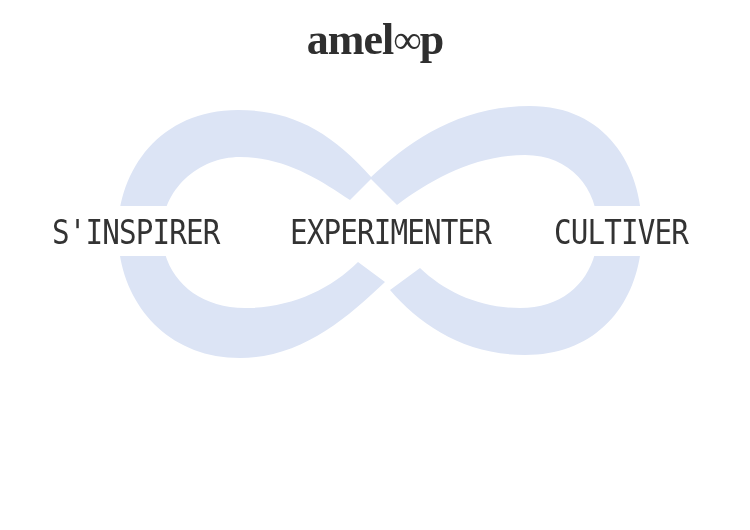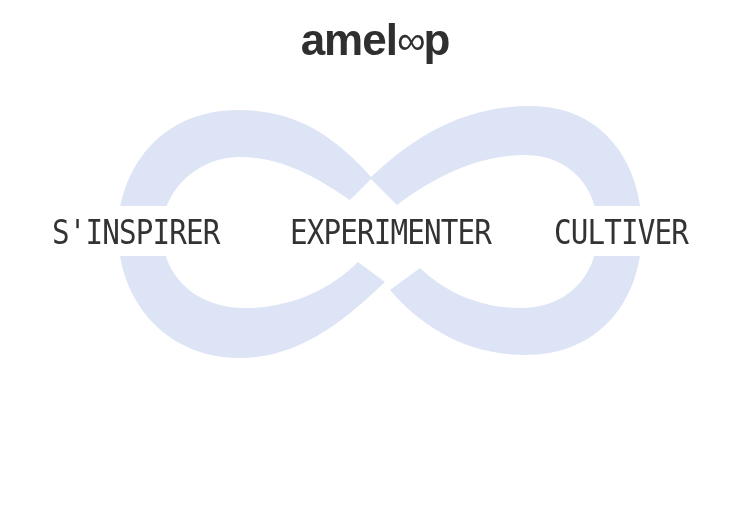--- a/index.html
+++ b/index.html
@@ -14,21 +14,21 @@
       overflow: hidden;
       font-family: "DejaVu Sans", sans-serif;
     }
     .logo {
       position: absolute;
       left: 0;
       top: 12px;
       width: 750px;
       text-align: center;
       color: #2f2f2f;
-      font-family: Liberation Sans, sans-serif;
+      font-family: Liberation Serif, serif;
       font-size: 44px;
       font-weight: bold;
       letter-spacing: -1px;
       line-height: 56px;
     }
     .logo .loop-glyph {
       font-weight: normal;
       font-size: 40px;
       letter-spacing: -2px;
       position: relative;

